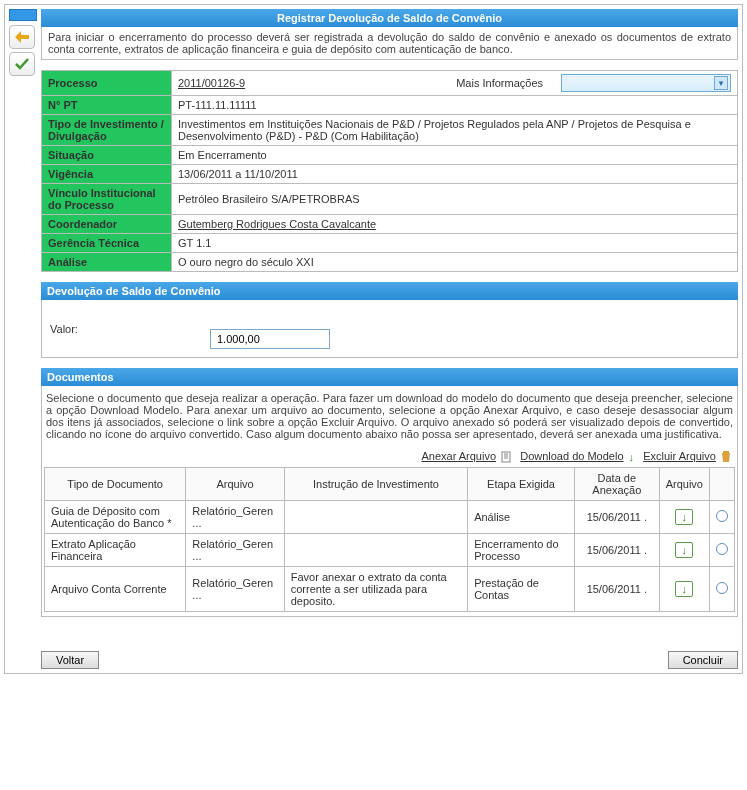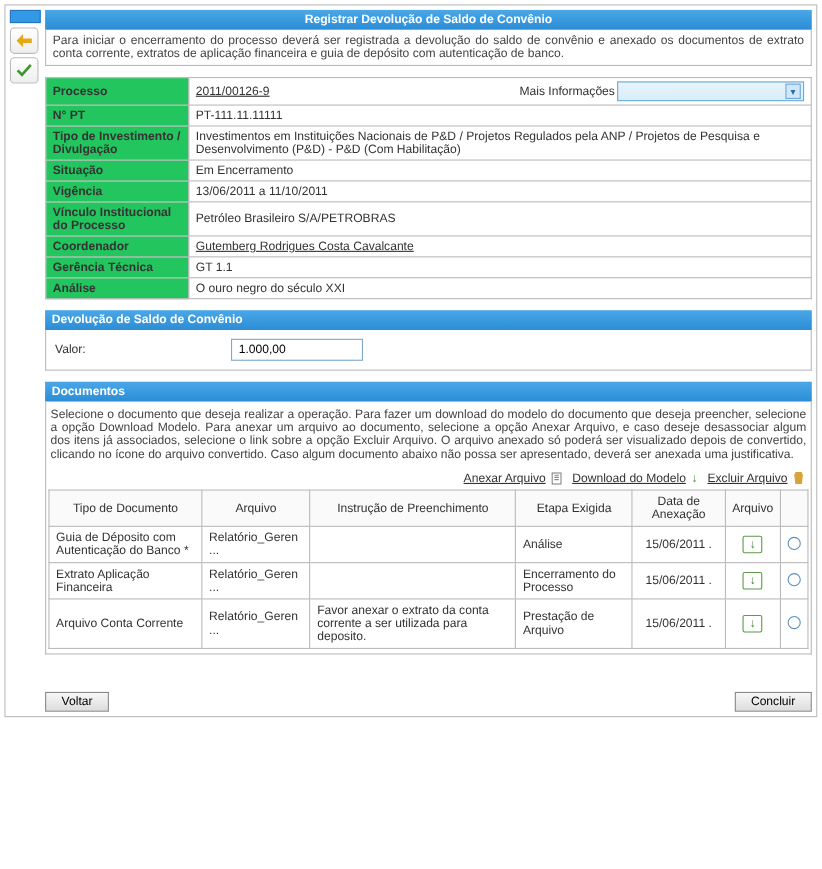--- a/index.html
+++ b/index.html
@@ -74,21 +74,21 @@
   }
   table.info td.label {
     font-weight: bold;
     width: 130px;
     background: #22c55e;
   }
   .link { text-decoration: underline; color: #333; cursor: pointer; }
   .mais-info {
     display: flex;
     align-items: center;
-    gap: 2px;
+    gap: 18px;
   }
   .mais-select {
     border: 1px solid #6fa9d6;
     background: linear-gradient(#eaf4fb, #d7eefb);
     height: 18px;
     width: 170px;
     display: inline-flex;
     align-items: center;
     justify-content: flex-end;
     padding-right: 2px;
@@ -124,20 +124,21 @@
     gap: 40px;
   }
   .valor-row .lbl { font-weight: normal; width: 120px; }
   .valor-input {
     border: 1px solid #7aa9d0;
     height: 20px;
     width: 120px;
     padding: 0 6px;
     font-size: 11px;
     font-family: inherit;
+    margin-top: 21px;
   }
   .doc-text {
     font-size: 11px;
     color: #444;
     text-align: justify;
     padding: 4px 2px 10px;
   }
   .doc-links {
     text-align: right;
     padding: 0 2px 4px;
@@ -297,21 +298,21 @@
               <path d="M1 2h8l-1 9H2z" fill="#d9a23a"></path>
               <rect x="2" y="0" width="6" height="2" fill="#d9a23a"></rect>
             </svg>
         </span>
       </div>
       <table class="docs">
         <thead>
           <tr>
             <th>Tipo de Documento</th>
             <th>Arquivo</th>
-            <th>Instrução de Preenchimento</th>
+            <th>Instrução de Investimento</th>
             <th>Etapa Exigida</th>
             <th>Data de Anexação</th>
             <th>Arquivo</th>
             <th style="width:22px;"></th>
           </tr>
         </thead>
         <tbody id="docs-body">
             <tr>
               <td>Guia de Déposito com Autenticação do Banco *</td>
               <td>Relatório_Geren ...</td>
@@ -327,21 +328,21 @@
               <td></td>
               <td>Encerramento do Processo</td>
               <td class="center">15/06/2011&nbsp;.</td>
               <td class="center"><span class="dl-icon">↓</span></td>
               <td class="center"><span class="radio"></span></td>
             </tr>
             <tr>
               <td>Arquivo Conta Corrente</td>
               <td>Relatório_Geren ...</td>
               <td>Favor anexar o extrato da conta corrente a ser utilizada para deposito.</td>
-              <td>Prestação de Arquivo</td>
+              <td>Prestação de Contas</td>
               <td class="center">15/06/2011&nbsp;.</td>
               <td class="center"><span class="dl-icon">↓</span></td>
               <td class="center"><span class="radio"></span></td>
             </tr>
           </tbody>
       </table>
     </div>
 
     <div class="footer">
       <button class="btn">Voltar</button>

